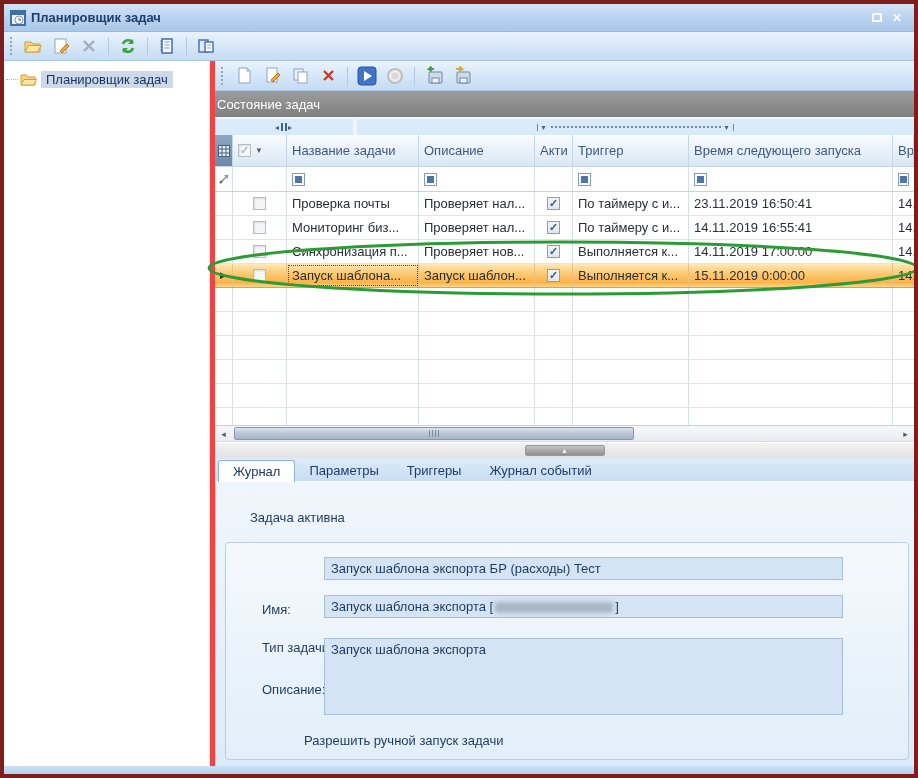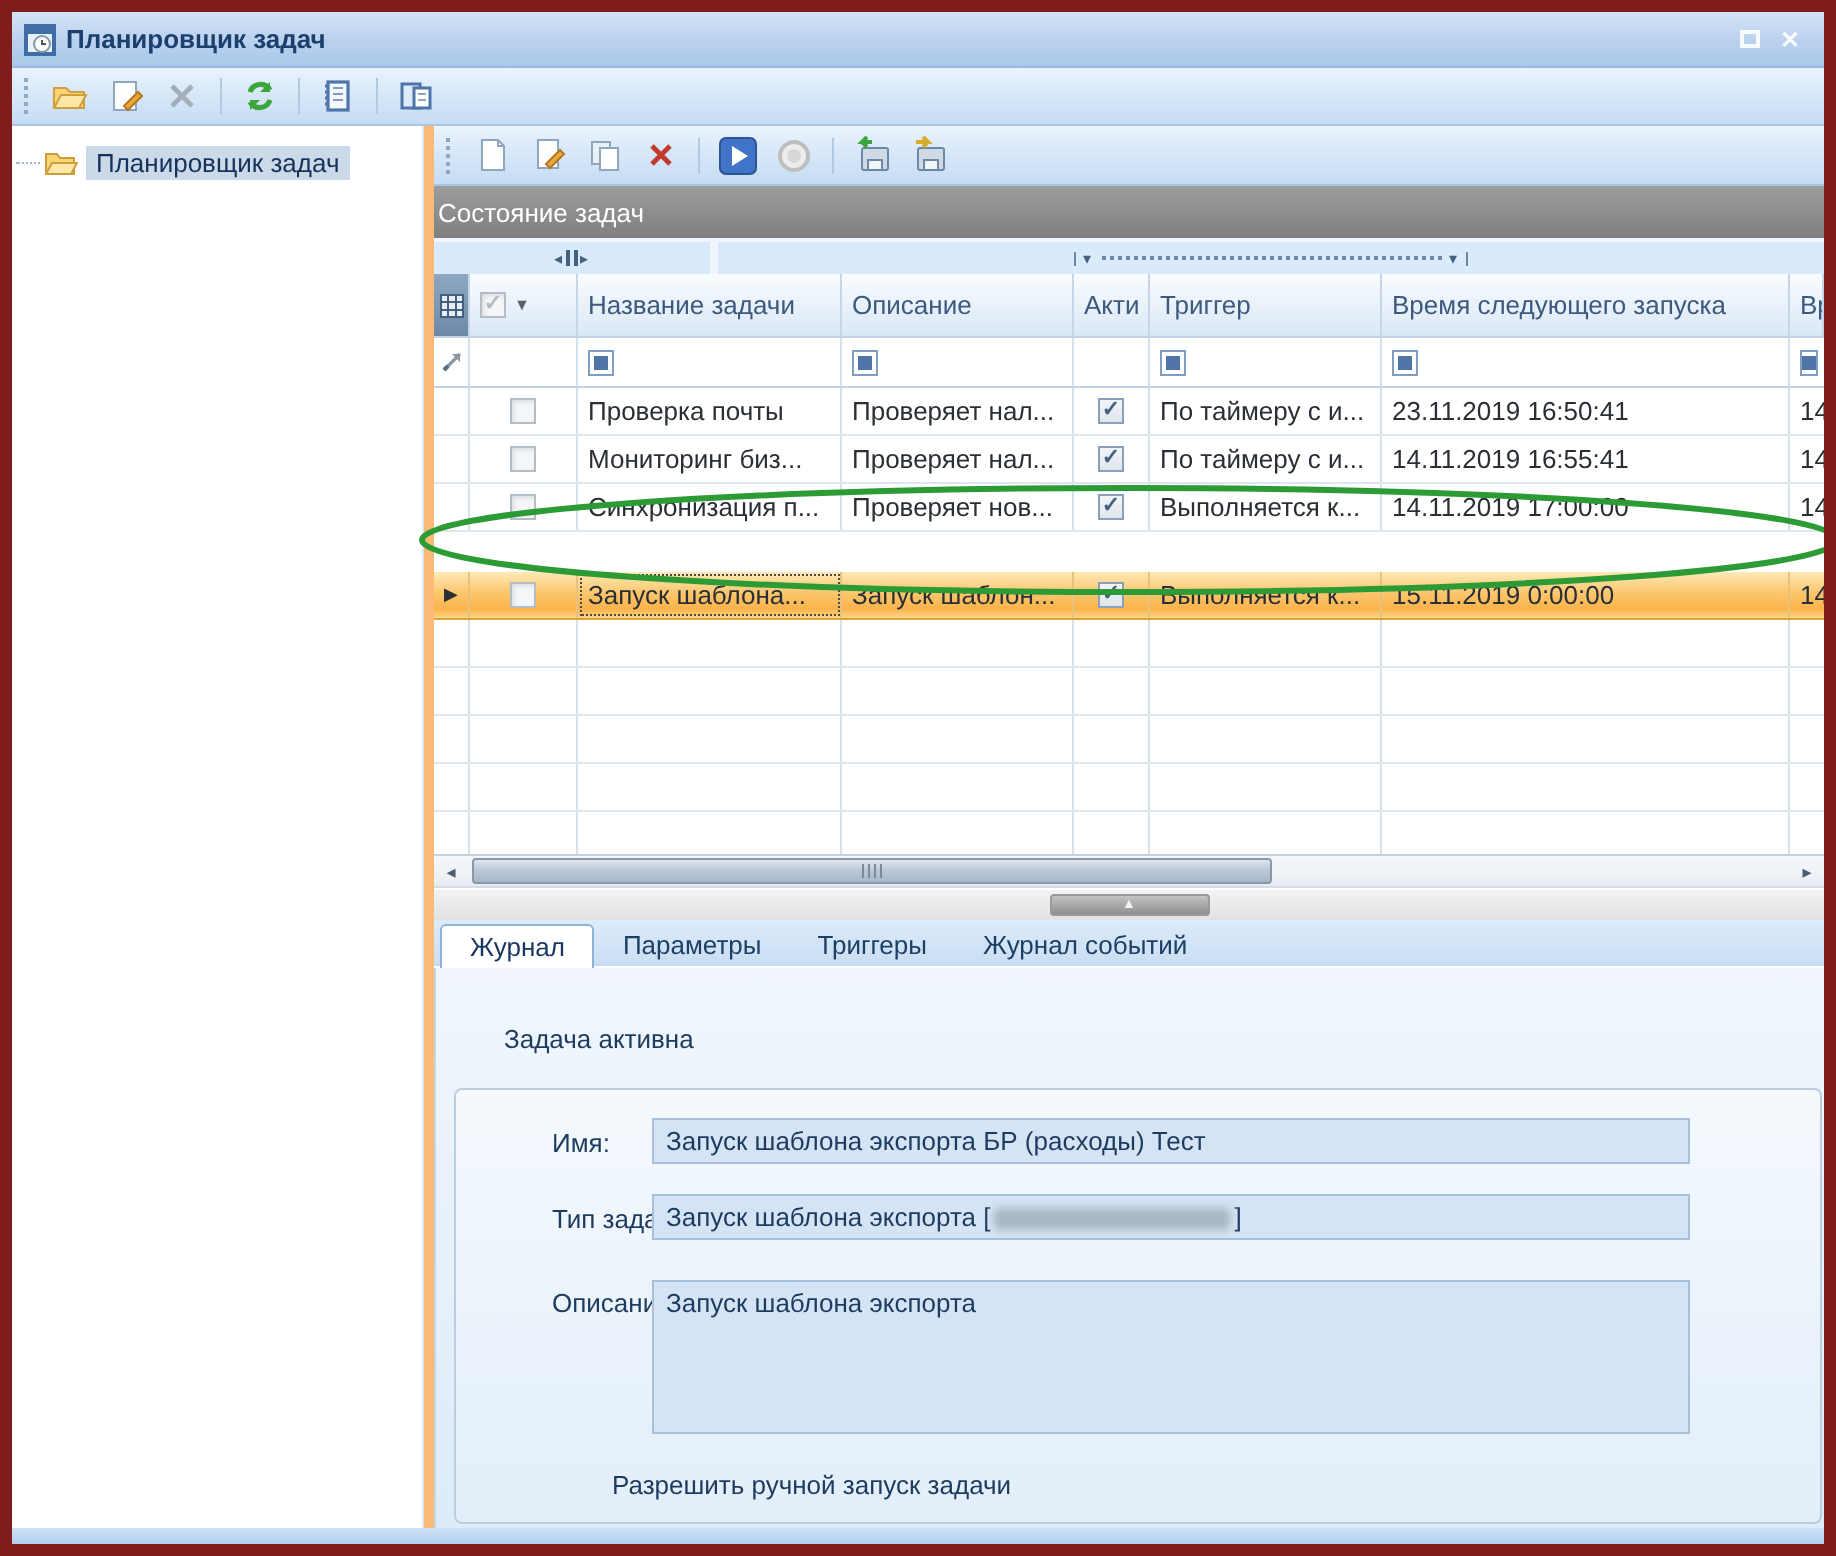--- a/index.html
+++ b/index.html
@@ -1,21 +1,21 @@
 <!DOCTYPE html>
 <html><head>
 <meta charset="utf-8">
 <style>
   * { margin:0; padding:0; box-sizing:border-box; }
   html,body { background:#e8e8e8; }
   body { font-family:"Liberation Sans", sans-serif; font-size:13px; color:#26303a; }
 
   .window {
     position:relative; width:918px; height:778px;
-    border:6px solid #7f1d1d; background:#fdba74; overflow:hidden;
+    border:4px solid #7f1d1d; background:#ef4444; overflow:hidden;
   }
 
   
   .titlebar {
     position:absolute; top:0; left:0; right:0; height:28px;
     background:linear-gradient(180deg,#d3e3f6 0%,#b9d1ee 55%,#aac8ea 100%);
     border-bottom:1px solid #9ab9de;
     display:flex; align-items:center; padding:0 6px;
   }
   .titlebar .app-icon { width:16px; height:16px; margin-right:5px; flex:0 0 auto; }
@@ -93,21 +93,20 @@
   .flt-row .c { display:flex; align-items:center; }
 
   .filter-btn { width:13px; height:13px; border:1px solid #7e9cc4; background:#ffffff; display:inline-flex; align-items:center; justify-content:center; }
   .filter-btn i { display:block; width:7px; height:7px; background:#4f74a8; }
 
   .data-row { height:24px; border-bottom:1px solid #dde6ef; }
   .data-row .c { line-height:23px; color:#2a2f36; }
   .row-selected {
     background:linear-gradient(180deg,#fee9b6 0%,#fcc76e 45%,#fbb34b 80%,#fdd685 100%);
     border-bottom:1px solid #e0a23c;
-    margin-top:20px;
   }
   .row-selected .c { border-right-color:#e8c27c; }
   .focus-cell { outline:1px dotted #4a4a4a; outline-offset:-2px; }
   .row-arrow { display:flex; align-items:center; justify-content:center; font-size:9px; color:#1a1a1a; }
 
   .checkbox { width:13px; height:13px; border:1px solid #b4bcc4; background:#f5f6f7; box-shadow:inset 1px 1px 2px #d8dde2; display:inline-flex; align-items:center; justify-content:center; }
   .checkbox.blue { border-color:#8aa0b8; background:linear-gradient(180deg,#f2f5f8,#dfe6ec); box-shadow:none; }
   .checkbox .tick { font-size:11px; line-height:1; color:#44617e; font-weight:bold; }
   .chk-center { justify-content:center; }
   .drop-arrow { font-size:8px; color:#55606c; }
@@ -147,21 +146,21 @@
   }
 
   
   .tab-content { position:relative; height:292px; background:linear-gradient(180deg,#f0f6fc,#dcebf8); border-left:1px solid #c2d6ea; }
   .task-active-label { position:absolute; left:34px; top:28px; color:#1d3a5f; }
   .groupbox {
     position:absolute; left:9px; top:60px; width:684px; height:218px;
     border:1px solid #bccddd; border-radius:4px;
     background:linear-gradient(180deg,#f4f9fd,#e2eef9);
   }
-  .fld-label { position:absolute; left:48px; color:#1d3a5f; }
+  .fld-label { position:absolute; left:36px; color:#1d3a5f;margin-top:40px; }
   .field {
     position:absolute; left:98px; width:519px; height:23px;
     background:#d5e4f4; border:1px solid #a9c0da; color:#1d3a5f;
     padding:3px 6px; white-space:nowrap; overflow:hidden;
   }
   .field.area { height:77px; white-space:normal; }
   .blur-chip { display:inline-block; width:118px; height:11px; background:#a9b6c4; filter:blur(2px); border-radius:2px; vertical-align:middle; margin:0 2px; }
   .manual-label { position:absolute; left:78px; top:190px; color:#1d3a5f; }
 
   .bottom-strip { position:absolute; left:0; right:0; bottom:0; height:8px; background:linear-gradient(180deg,#cde1f5,#b3cfec); }

